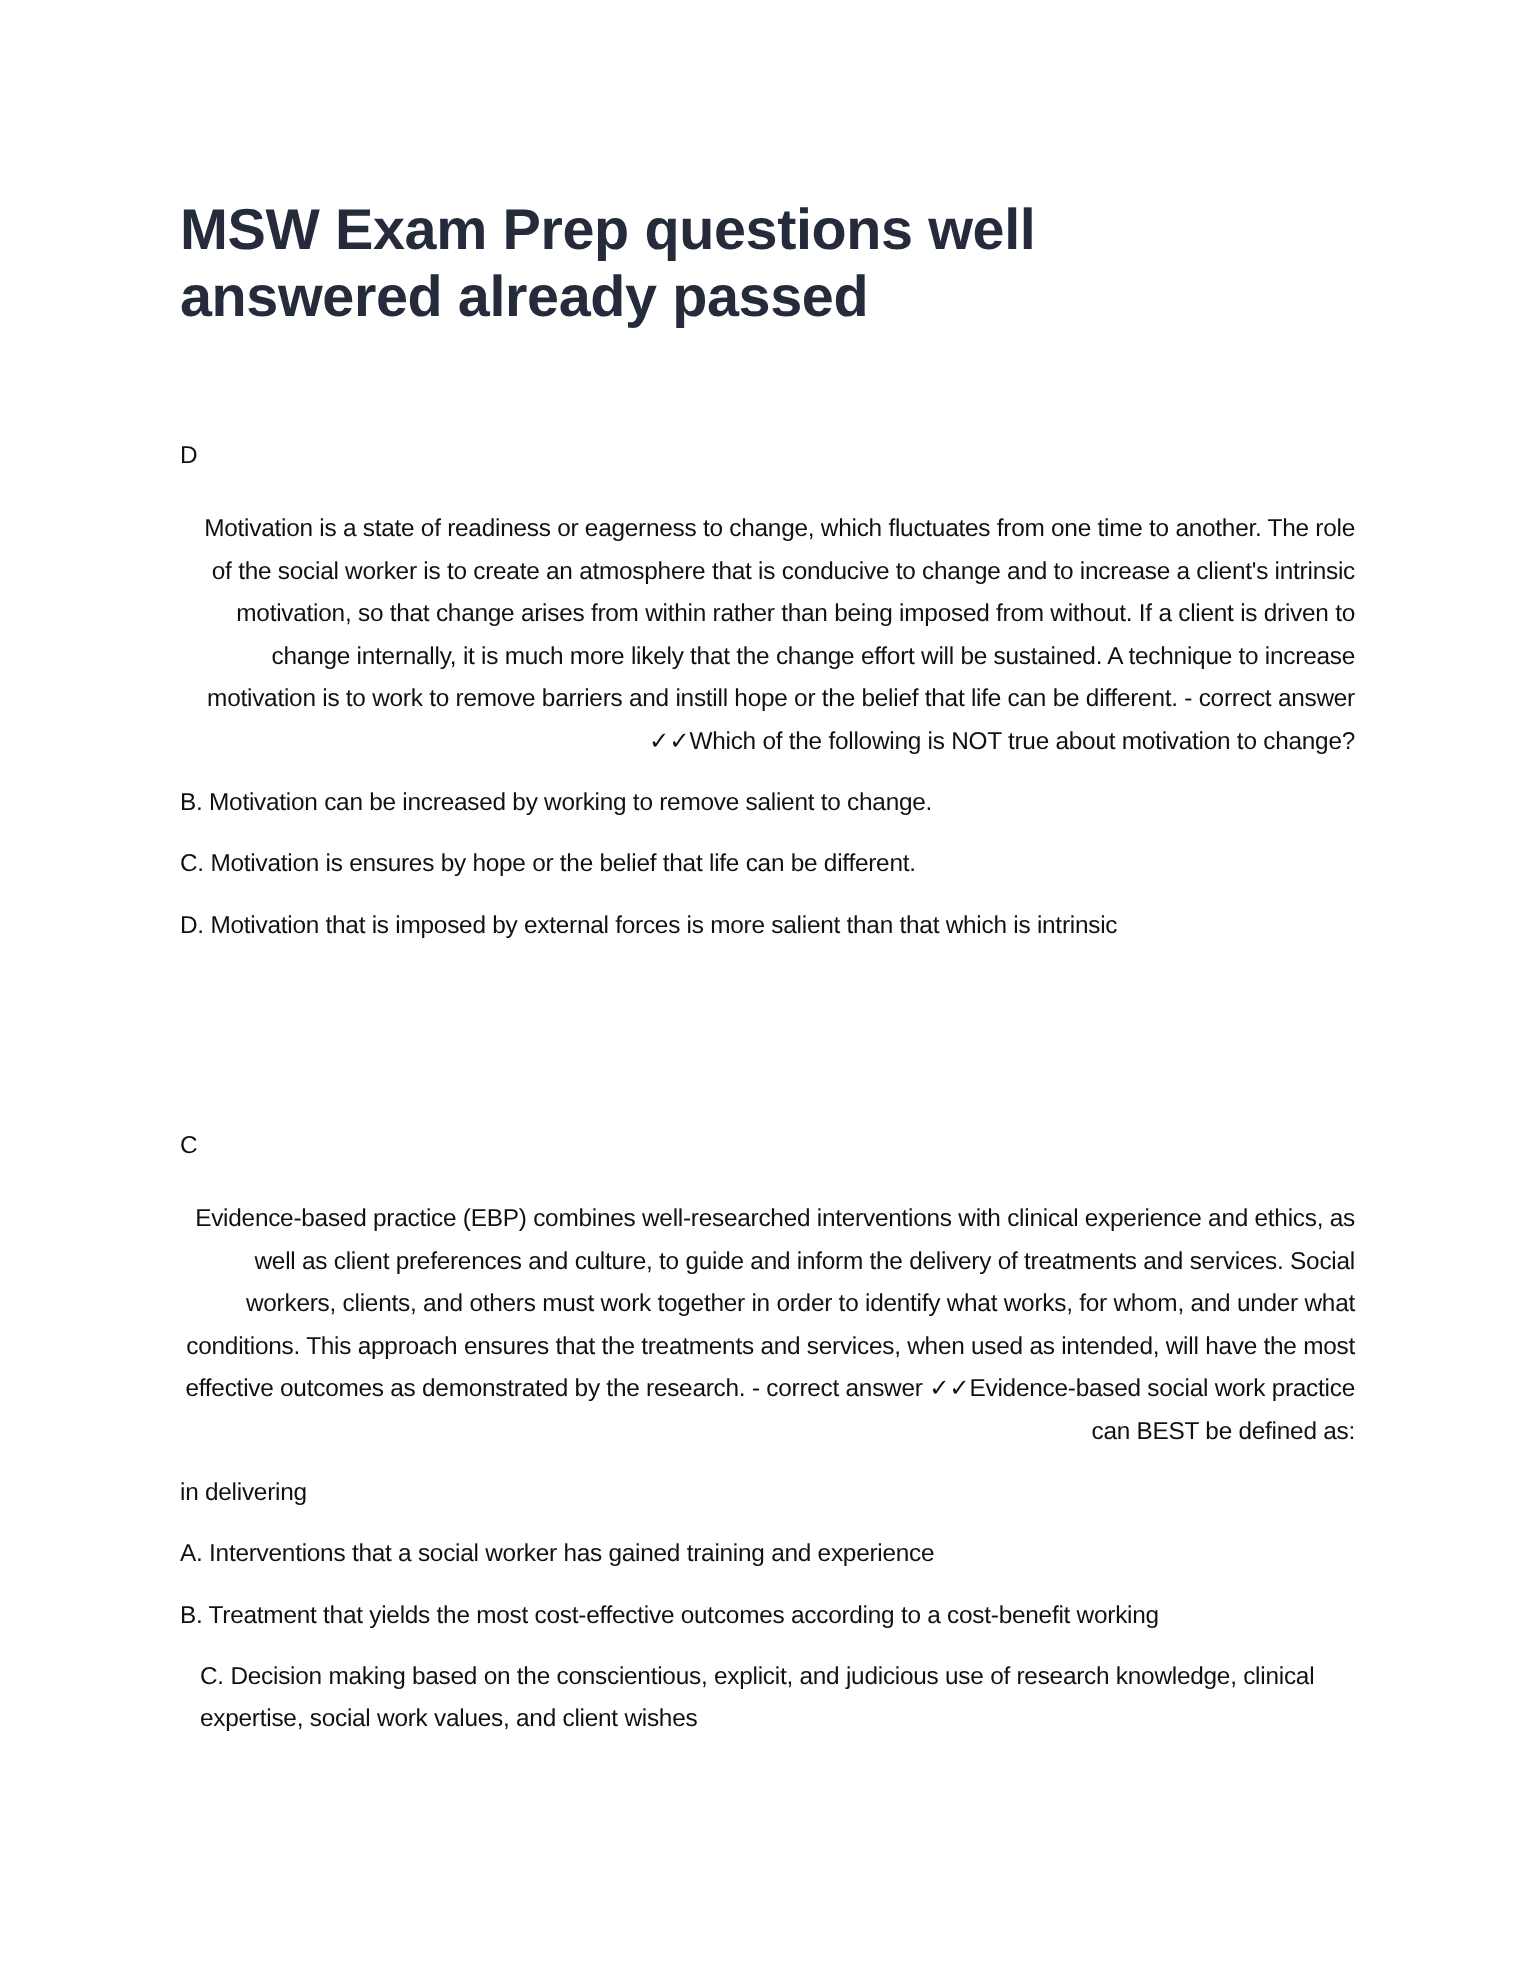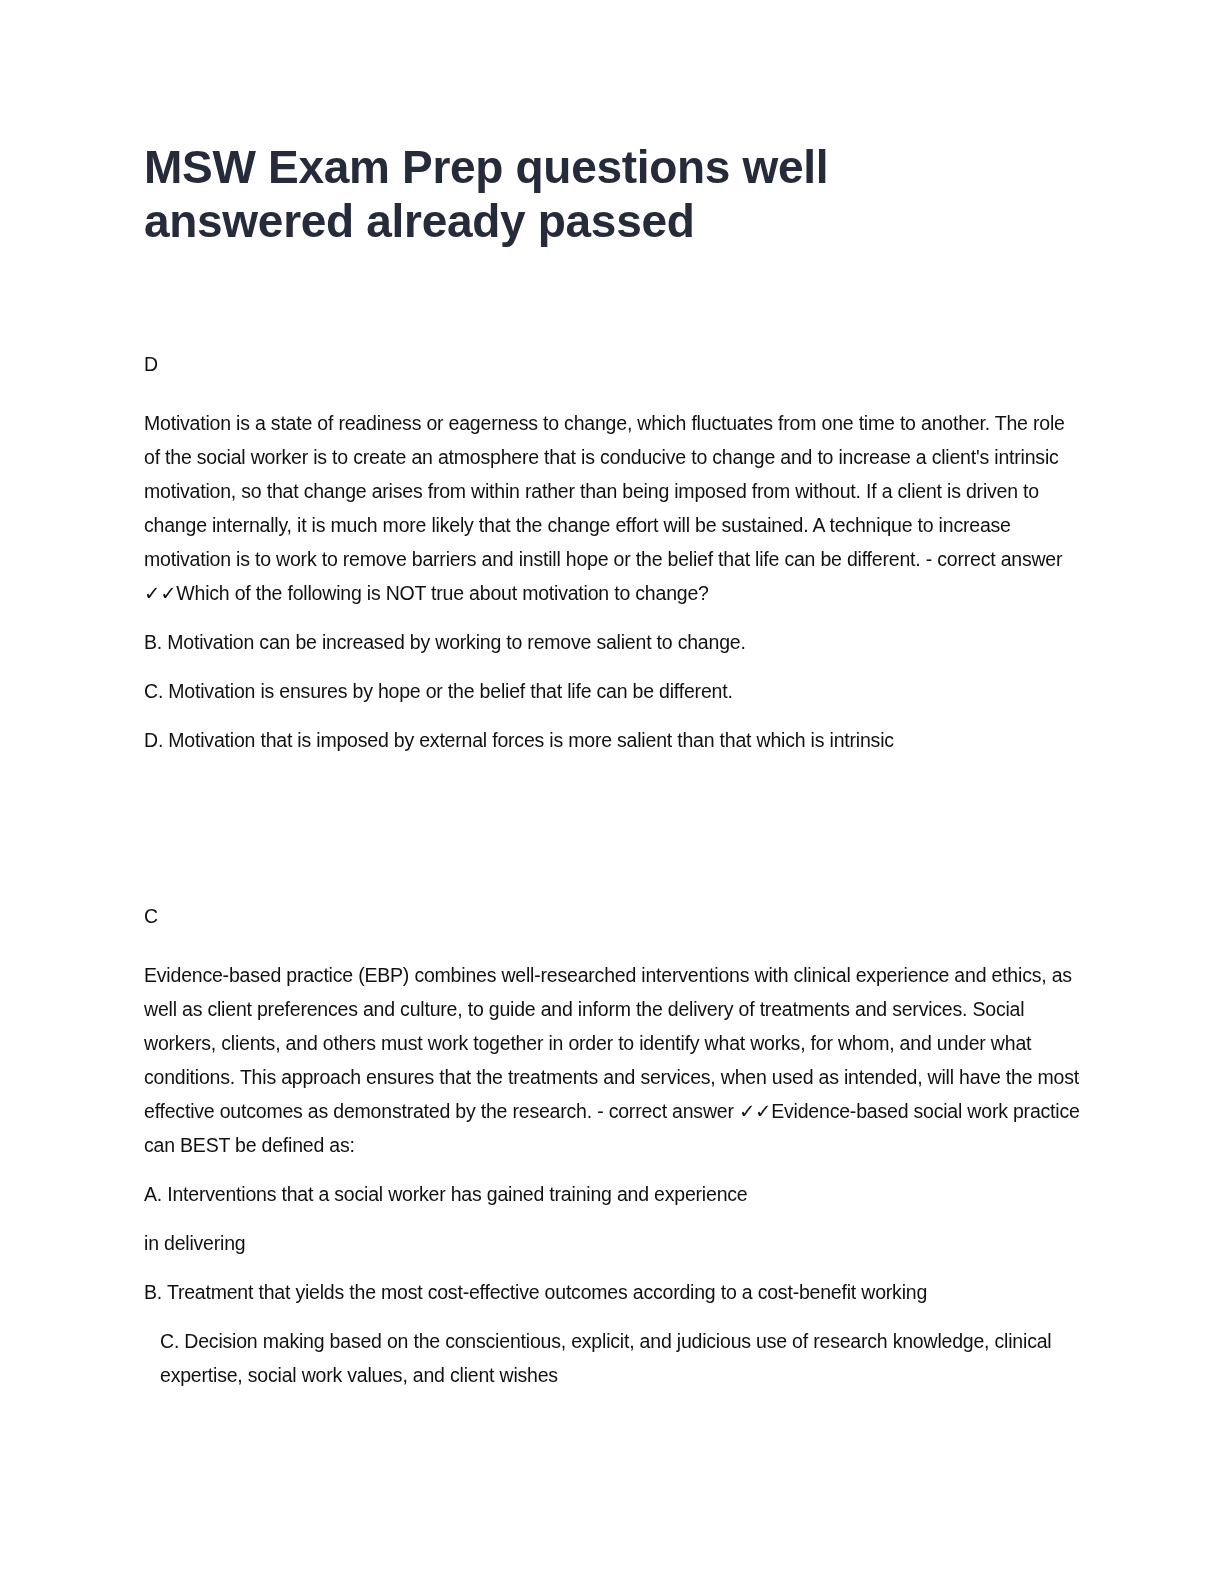--- a/index.html
+++ b/index.html
@@ -1,48 +1,48 @@
 <!DOCTYPE html>
 <html><head>
 <meta charset="utf-8">
 <style>
   html, body { margin: 0; padding: 0; background: #ffffff; }
   body { width: 1224px; height: 1584px; position: relative; overflow: hidden; color: #111; }
   .page { position: absolute; left: 0; top: 0; width: 1224px; height: 1584px; }
   .title {
-    position: absolute; left: 144px; top: 140px; width: 900px;
+    position: absolute; left: 144px; top: 156px; width: 900px;
     font-family: "Liberation Sans", sans-serif; font-weight: bold;
     font-size: 46px; line-height: 54px; color: #262b3b; margin: 0;
     letter-spacing: -0.3px;
   }
   .body-text {
     font-family: "Liberation Sans", sans-serif; font-size: 19.5px; color: #111;
     letter-spacing: -0.2px;
   }
   .section { position: absolute; left: 144px; width: 940px; }
   .letter { margin: 0 0 25px 0; line-height: 34px; }
-  .para { margin: 0 0 15px 0; line-height: 34px; }
+  .para { margin: 0 0 15px 0; line-height: 34px; text-align: right; }
   .option { margin: 0 0 15px 0; line-height: 34px; }
   .option.tight { margin-bottom: 0; margin-left: 16px; }
 </style>
 </head>
 <body>
 
 <div class="page">
   <h1 class="title">MSW Exam Prep questions well answered already passed</h1>
 
   <div class="section body-text" style="top:347px;">
     <p class="letter">D</p>
     <p class="para">Motivation is a state of readiness or eagerness to change, which fluctuates from one time to another. The role of the social worker is to create an atmosphere that is conducive to change and to increase a client's intrinsic motivation, so that change arises from within rather than being imposed from without. If a client is driven to change internally, it is much more likely that the change effort will be sustained. A technique to increase motivation is to work to remove barriers and instill hope or the belief that life can be different. - correct answer ✓✓Which of the following is NOT true about motivation to change?</p>
     <p class="option">B. Motivation can be increased by working to remove salient to change.</p>
     <p class="option">C. Motivation is ensures by hope or the belief that life can be different.</p>
     <p class="option">D. Motivation that is imposed by external forces is more salient than that which is intrinsic</p>
   </div>
 
   <div class="section body-text" style="top:899px;">
     <p class="letter">C</p>
     <p class="para">Evidence-based practice (EBP) combines well-researched interventions with clinical experience and ethics, as well as client preferences and culture, to guide and inform the delivery of treatments and services. Social workers, clients, and others must work together in order to identify what works, for whom, and under what conditions. This approach ensures that the treatments and services, when used as intended, will have the most effective outcomes as demonstrated by the research. - correct answer ✓✓Evidence-based social work practice can BEST be defined as:</p>
+    <p class="option">in delivering</p>
     <p class="option">A. Interventions that a social worker has gained training and experience</p>
-    <p class="option">in delivering</p>
     <p class="option">B. Treatment that yields the most cost-effective outcomes according to a cost-benefit working</p>
     <p class="option tight">C. Decision making based on the conscientious, explicit, and judicious use of research knowledge, clinical expertise, social work values, and client wishes</p>
   </div>
 </div>
 
 </body></html>

